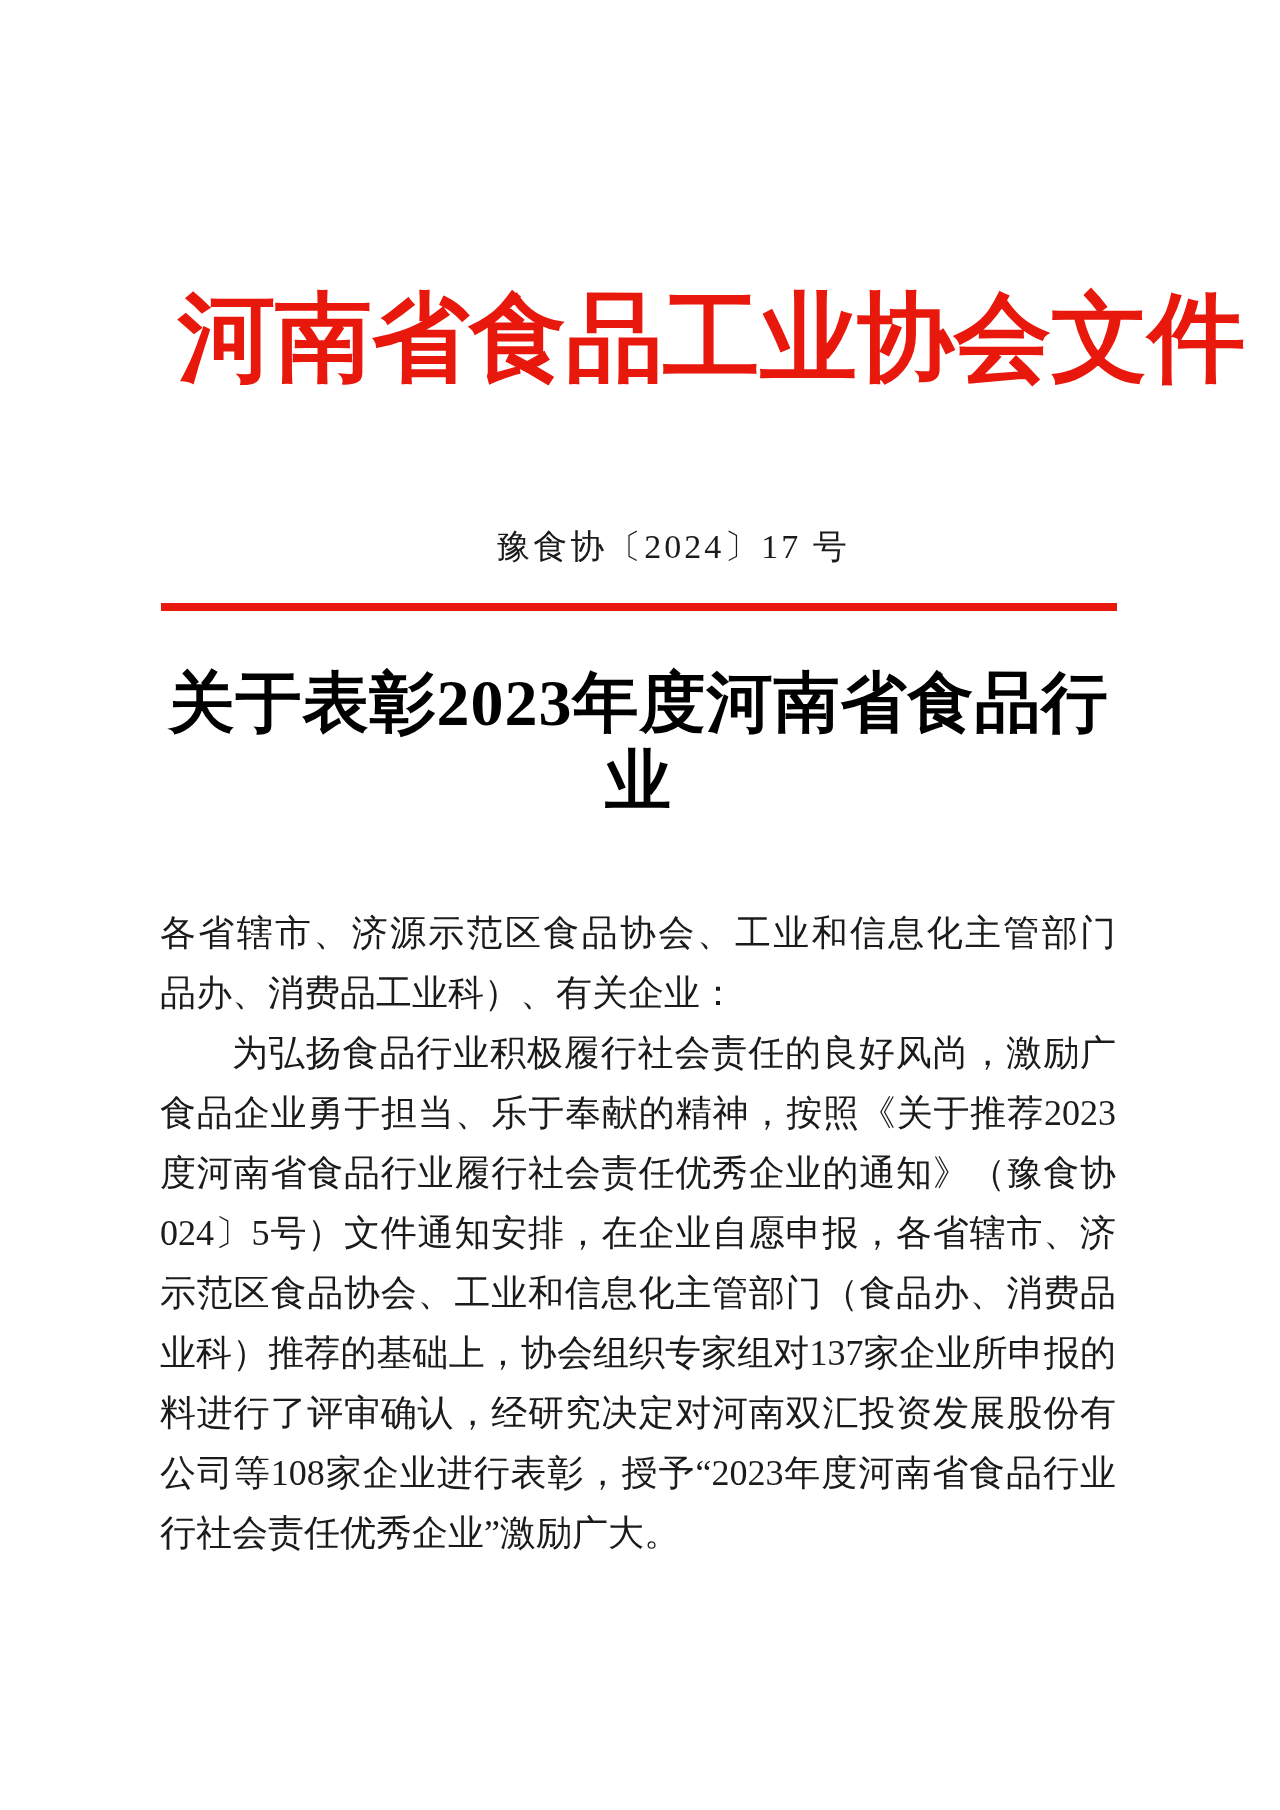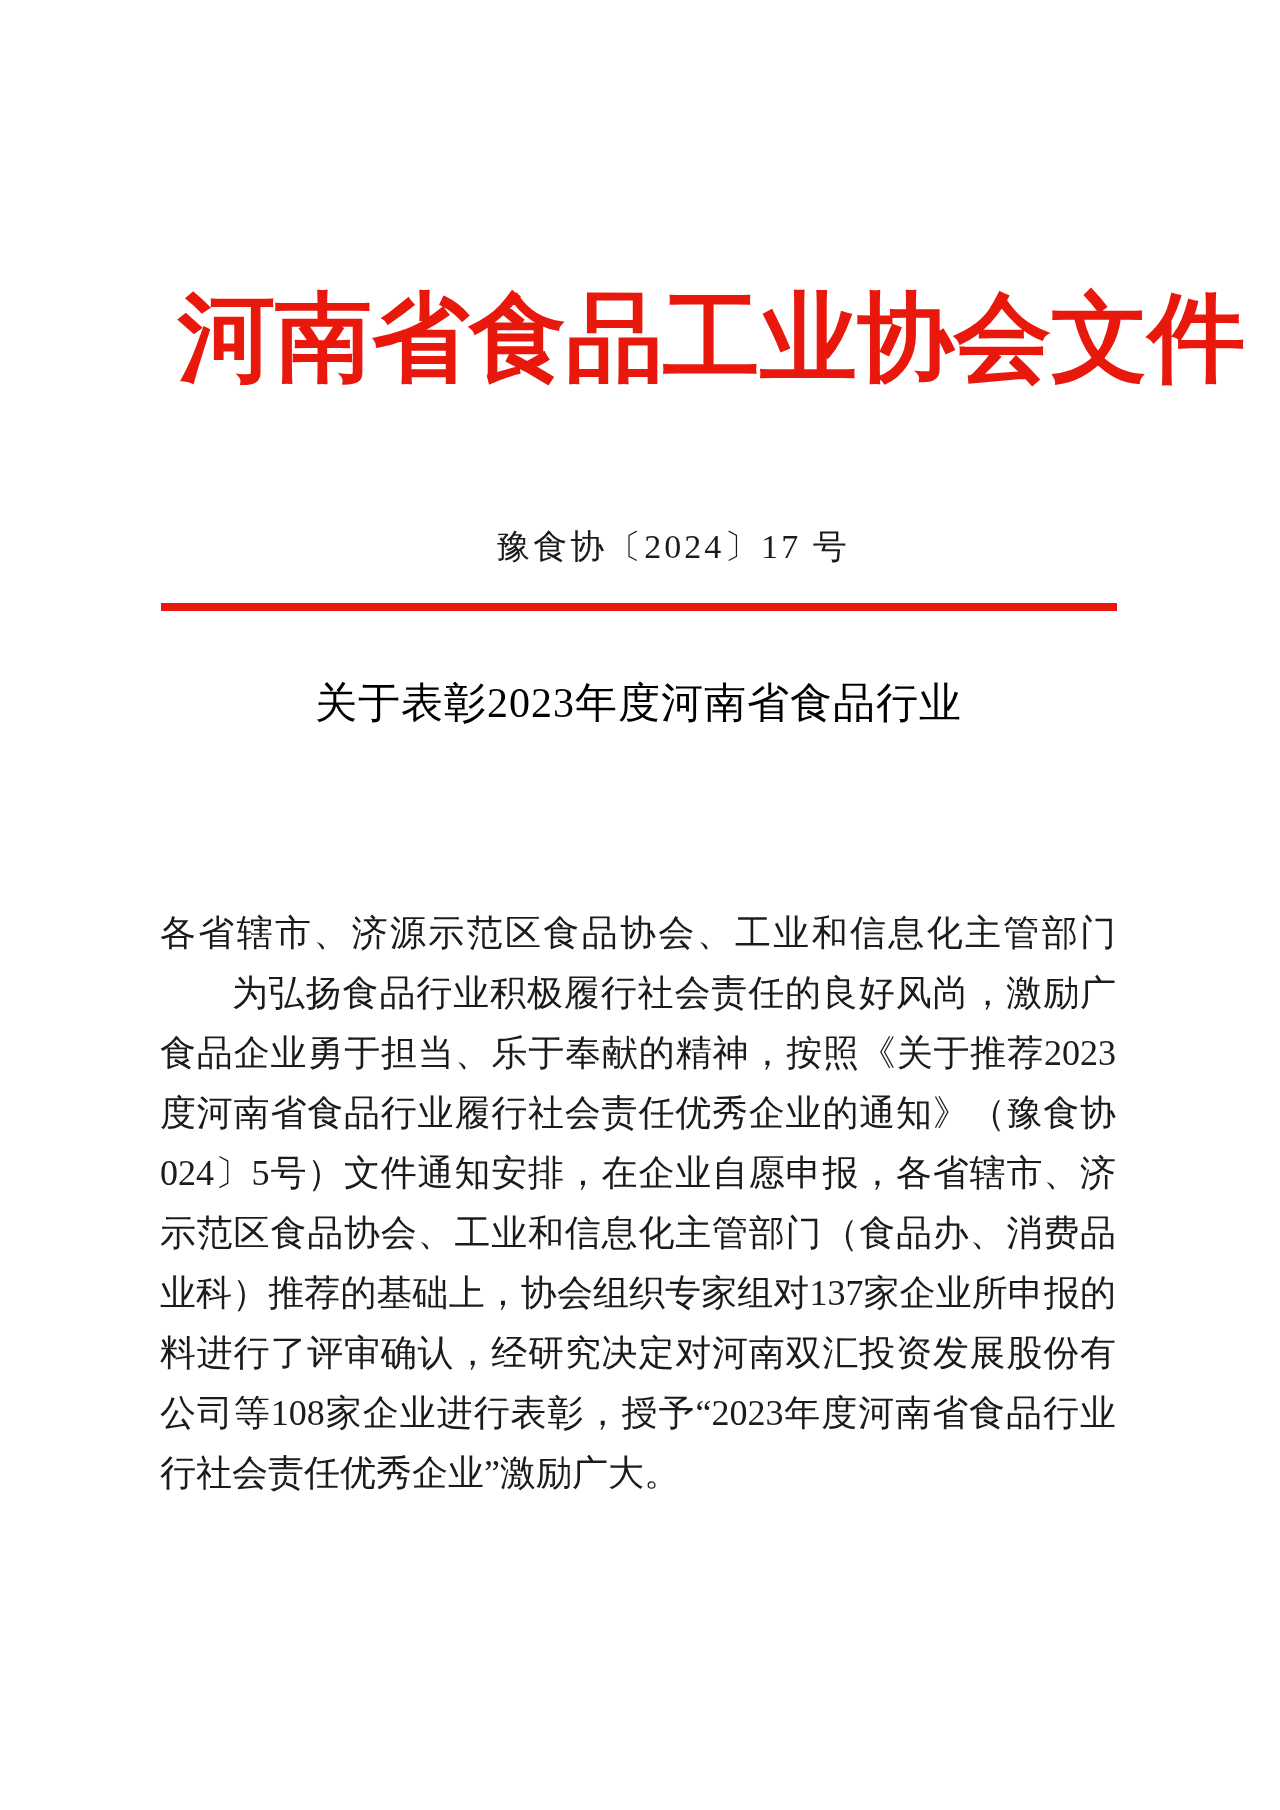--- a/index.html
+++ b/index.html
@@ -47,22 +47,22 @@
     width:956px;
     height:8px;
     background:var(--accent);
   }
   .doc-title{
     position:absolute;
     top:664px;
     left:160px;
     width:957px;
     text-align:center;
-    font-size:42px;
-    font-weight:normal;
+    font-size:66px;
+    font-weight:bold;
     color:#000000;
     line-height:78px;
     letter-spacing:1px;
   }
   .body-text{
     position:absolute;
     top:903px;
     left:160px;
     width:956px;
     font-size:36px;
@@ -96,20 +96,21 @@
   <div class="doc-number">豫食协〔2024〕17 号</div>
 
   <div class="red-line"></div>
 
   <div class="doc-title">
     <div>关于表彰2023年度河南省食品行业</div>
   </div>
 
   <div class="body-text">
     <div class="body-line full">各省辖市、济源示范区食品协会、工业和信息化主管部门（食</div>
+    <div class="body-line short">品办、消费品工业科）、有关企业：</div>
     <div class="body-line full indent">为弘扬食品行业积极履行社会责任的良好风尚，激励广大</div>
     <div class="body-line full">食品企业勇于担当、乐于奉献的精神，按照《关于推荐2023年</div>
     <div class="body-line full">度河南省食品行业履行社会责任优秀企业的通知》（豫食协〔2</div>
     <div class="body-line full">024〕5号）文件通知安排，在企业自愿申报，各省辖市、济源</div>
     <div class="body-line full">示范区食品协会、工业和信息化主管部门（食品办、消费品工</div>
     <div class="body-line full">业科）推荐的基础上，协会组织专家组对137家企业所申报的资</div>
     <div class="body-line full">料进行了评审确认，经研究决定对河南双汇投资发展股份有限</div>
     <div class="body-line full">公司等108家企业进行表彰，授予“2023年度河南省食品行业履</div>
     <div class="body-line short">行社会责任优秀企业”激励广大。</div>
   </div>

